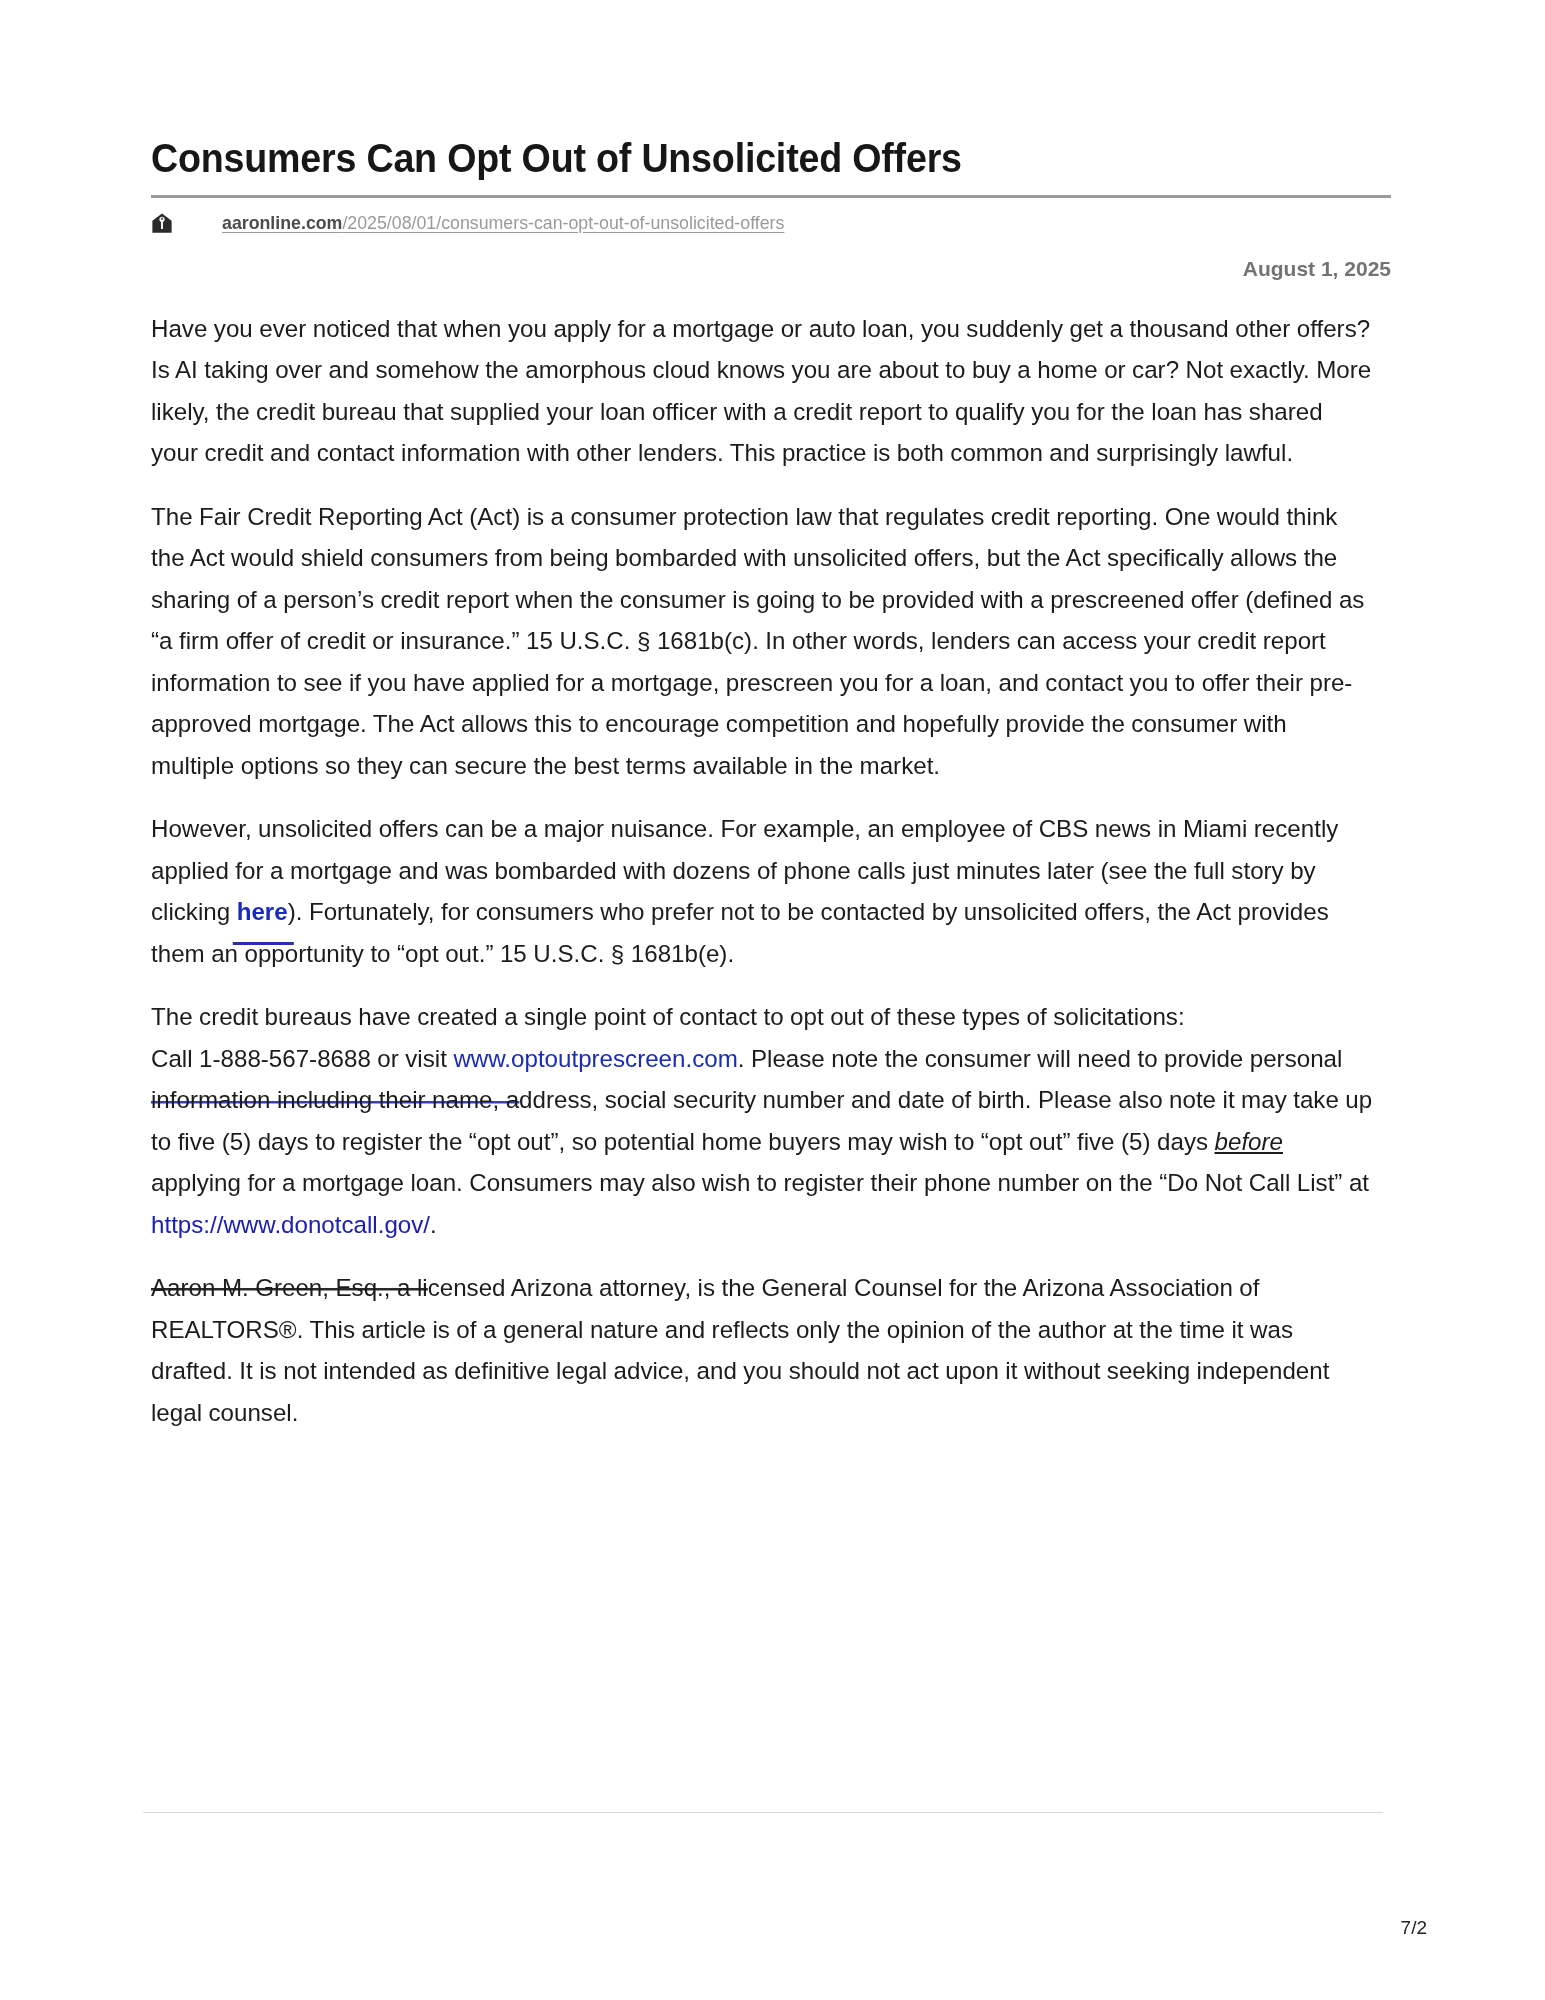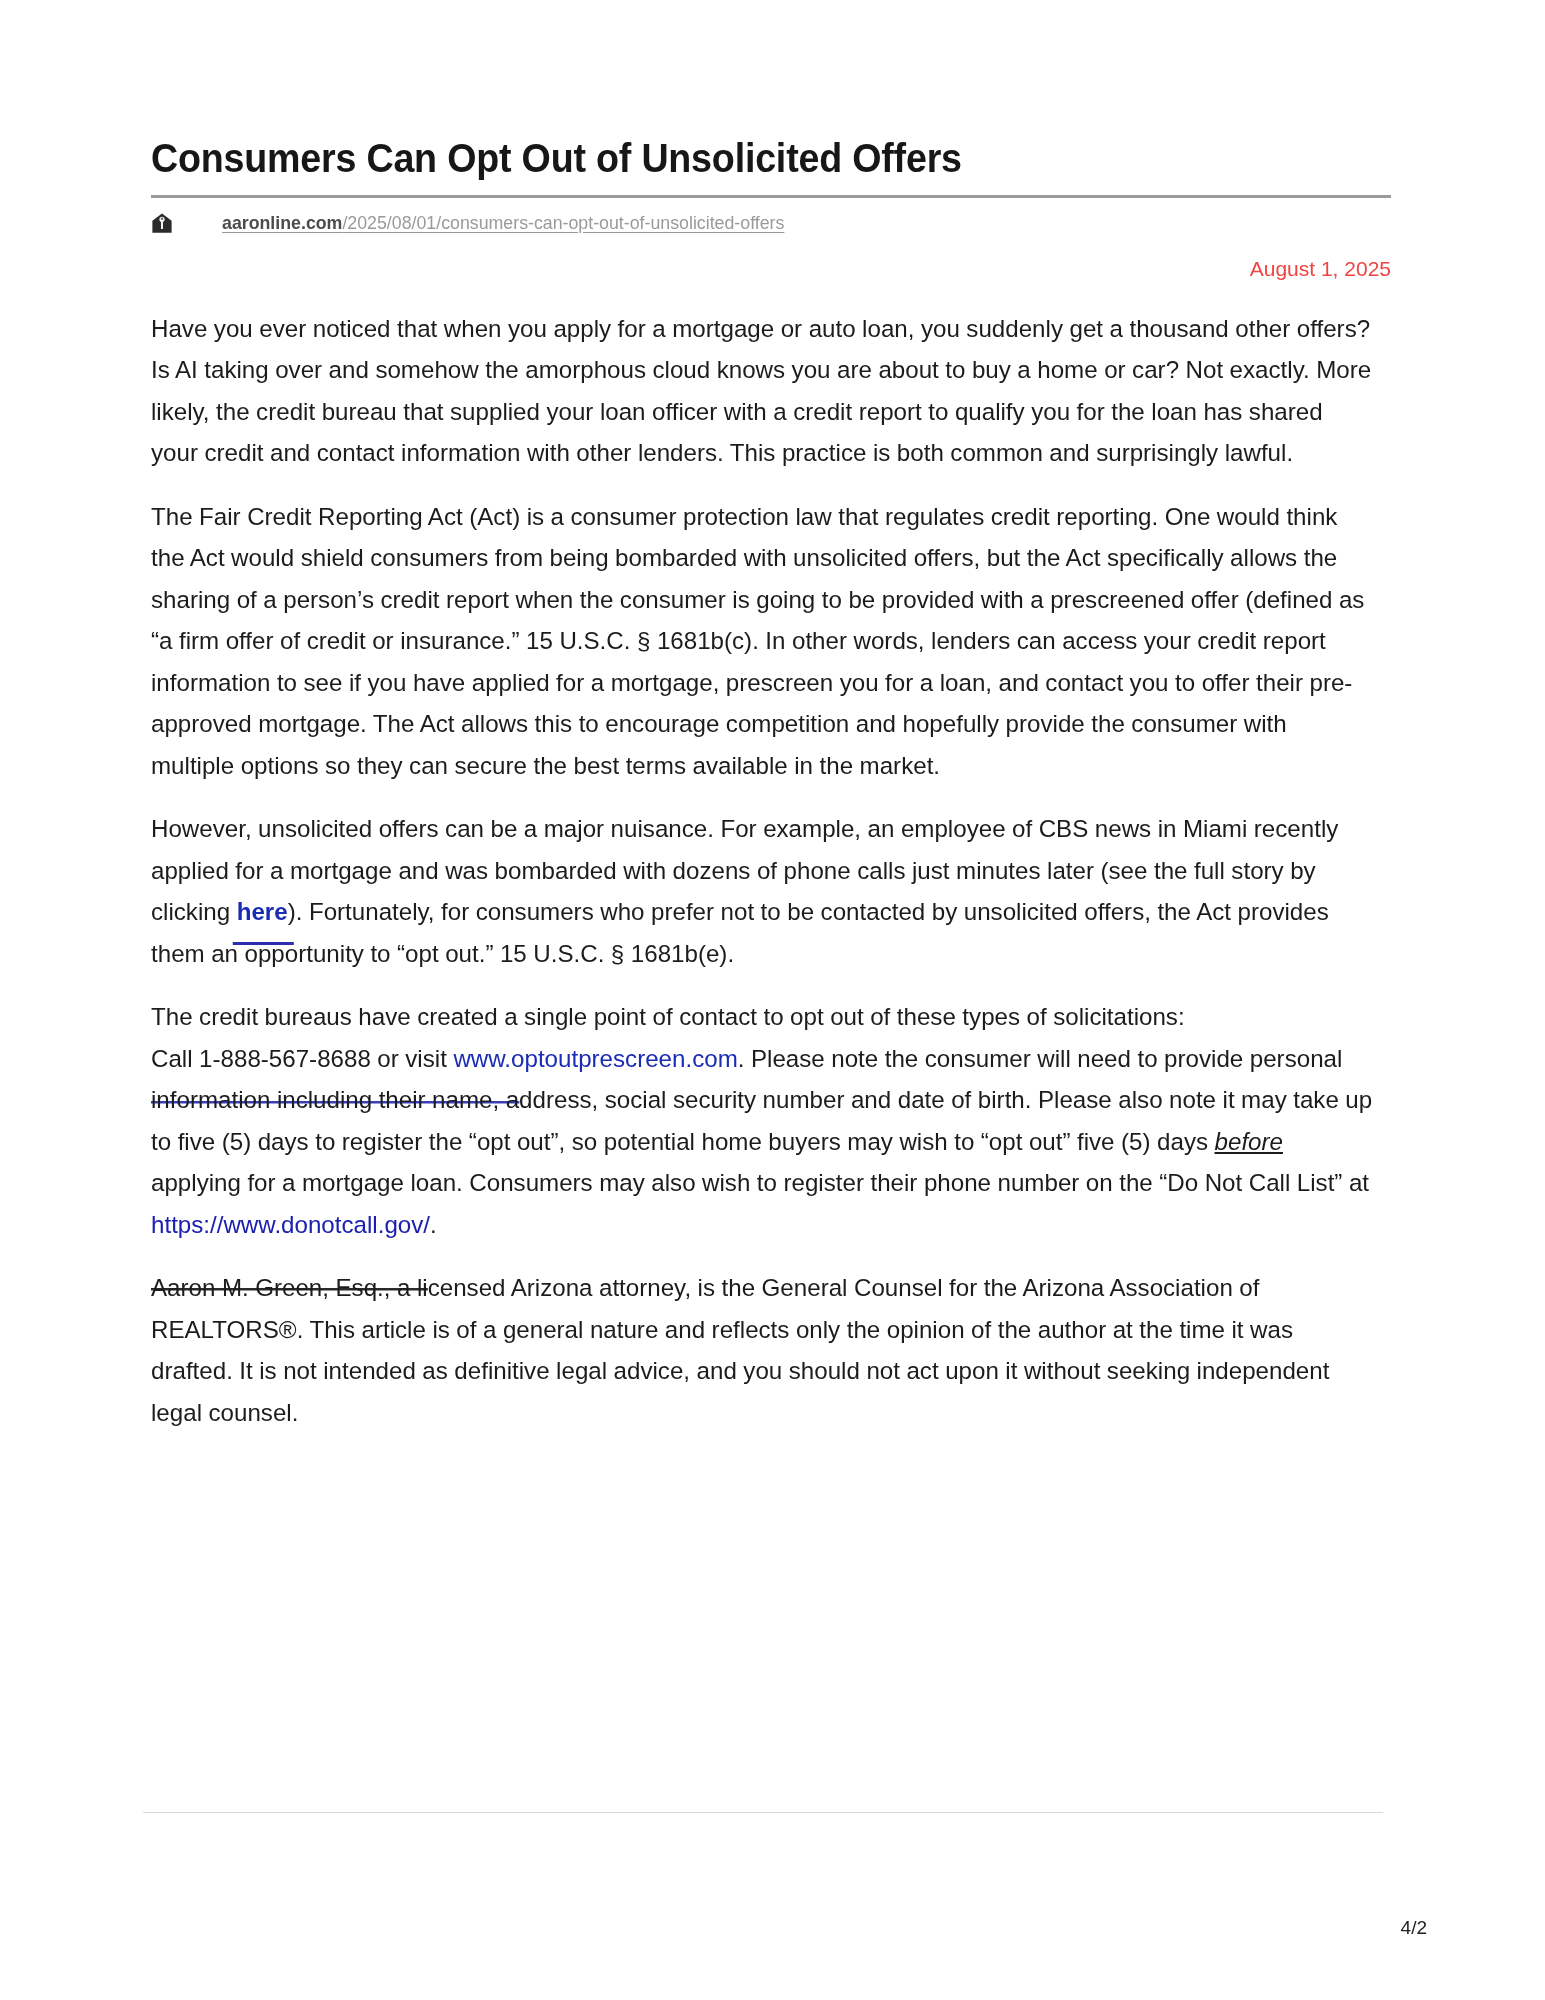--- a/index.html
+++ b/index.html
@@ -82,22 +82,23 @@
   }
   .source-path {
     color: #9a9a9a;
   }
 
   
   .date-line {
     margin-top: 20px;
     text-align: right;
     font-size: 21px;
-    color: #ef4444;
+    color: #737373;
     line-height: 26px;
+    font-weight: bold;
   }
 
   
   .body-text {
     margin-top: 26px;
   }
   p.para {
     font-size: 24.5px;
     line-height: 41.5px;
     color: #1c1c1c;
@@ -207,15 +208,15 @@
       <p class="para tight">The credit bureaus have created a single point of contact to opt out of these types of solicitations:</p>
 
       <p class="para"><span>Call 1-888-567-8688 or visit </span><a class="link">www.optoutprescreen.com</a><span>. Please note the consumer will need to provide personal </span><span class="mark-strike-blue">information including their name, a</span><span>ddress, social security number and date of birth. Please also note it may take up to five (5) days to register the “opt out”, so potential home buyers may wish to “opt out” five (5) days </span><span class="em">before</span><span> applying for a mortgage loan. Consumers may also wish to register their phone number on the “Do Not Call List” at </span><a class="link-blue-dark">https://www.donotcall.gov/</a><span>.</span></p>
 
       <p class="para"><span class="mark-strike-dark">Aaron M. Green, Esq., a li</span><span>censed Arizona attorney, is the General Counsel for the Arizona Association of REALTORS®. This article is of a general nature and reflects only the opinion of the author at the time it was drafted. It is not intended as definitive legal advice, and you should not act upon it without seeking independent legal counsel.</span></p>
 
     </div>
   </div>
 
   <div class="footer-rule"></div>
-  <div class="page-number">4/2</div>
+  <div class="page-number">7/2</div>
 
 </div>
 
 </body></html>

